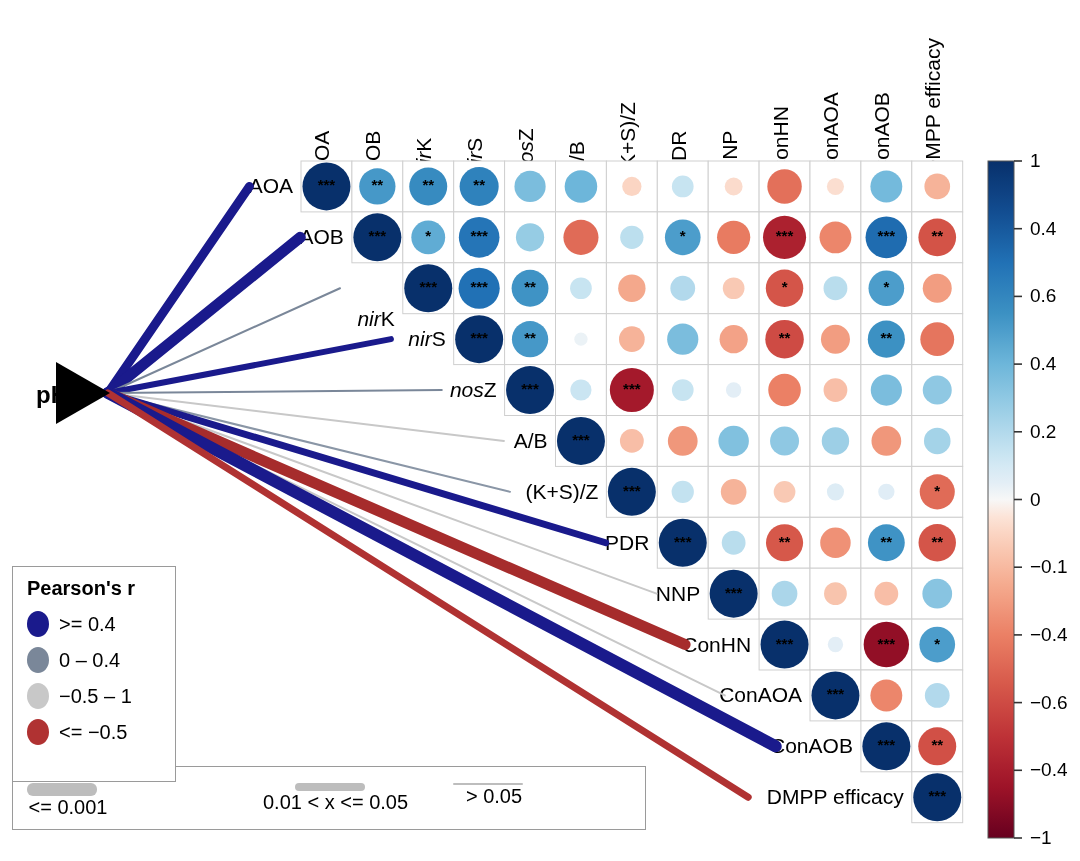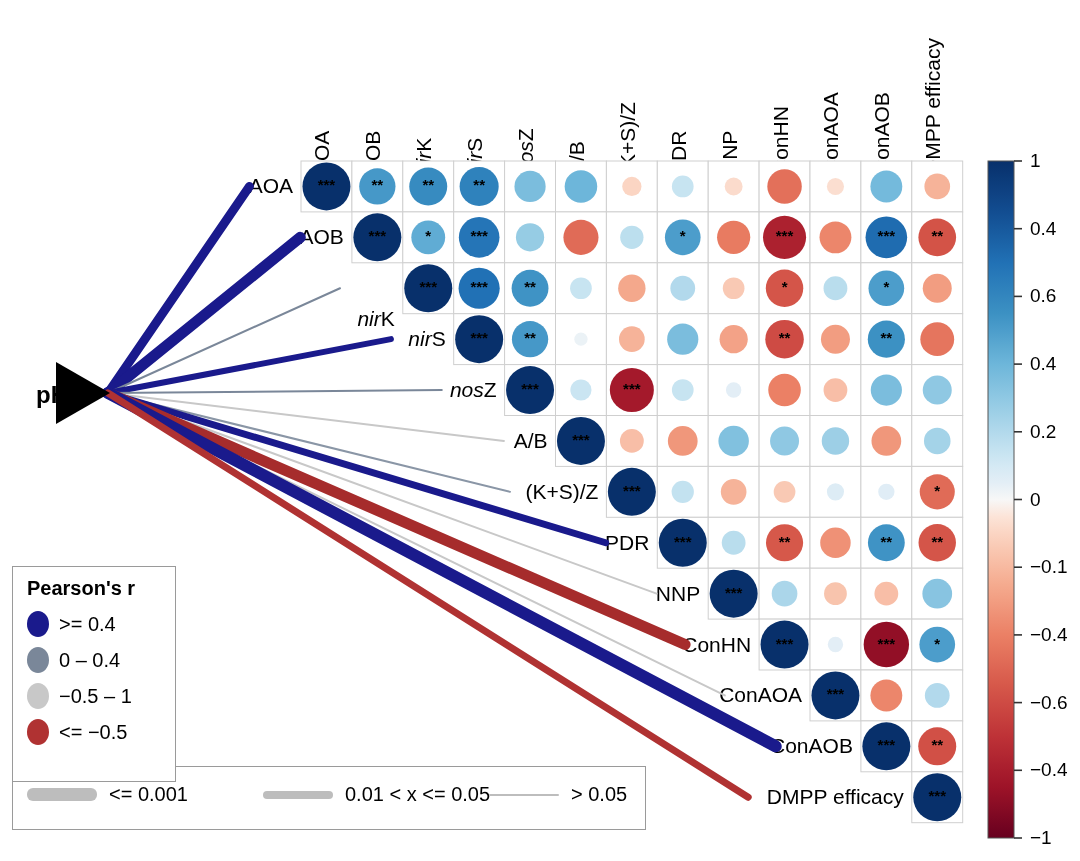--- a/index.html
+++ b/index.html
@@ -55,21 +55,21 @@
     left:12px;top:766px;width:632px;height:62px;
     border:1.4px solid #9a9a9a;background:#fff;
     z-index:5;
   }
   .leg-title{
     position:absolute;font-size:20px;font-weight:bold;white-space:nowrap;text-align:center;
   }
   .leg-row{position:absolute;display:flex;align-items:center;}
   .leg-dot{width:22px;height:26px;border-radius:50%;margin-right:10px;flex:0 0 auto;}
   .leg-txt{font-size:20px;white-space:nowrap;}
-  .pleg-item{position:absolute;display:flex;align-items:center;}
+  .pleg-item{position:absolute;display:flex;align-items:center;flex-direction:column;}
   .pleg-line{margin-right:12px;background:#bdbdbd;border-radius:6px;flex:0 0 auto;}
   .pleg-txt{font-size:20px;white-space:nowrap;}
 </style>
 </head>
 <body>
 
 <div id="root">
 
   <svg class="layer" id="net">
       <line x1="108" y1="393" x2="249.39999999999998" y2="186.45" stroke="#1a1a8c" stroke-width="9" stroke-linecap="round"></line>
@@ -447,20 +447,20 @@
     <div class="leg-title" style="left:14px;top:-36px;">P−value</div>
     <div id="legp-items">
         <div class="pleg-item" style="left: 14px; top: 16px;">
           <div class="pleg-line" style="width: 70px; height: 13px;"></div>
           <span class="pleg-txt">&lt;= 0.001</span>
         </div>
         <div class="pleg-item" style="left: 250px; top: 16px;">
           <div class="pleg-line" style="width: 70px; height: 8px;"></div>
           <span class="pleg-txt">0.01 &lt; x &lt;= 0.05</span>
         </div>
-        <div class="pleg-item" style="left: 440px; top: 16px; margin-left: 36px;">
+        <div class="pleg-item" style="left: 440px; top: 16px;">
           <div class="pleg-line" style="width: 70px; height: 2px;"></div>
           <span class="pleg-txt">&gt; 0.05</span>
         </div>
       </div>
   </div>
 
 </div>
 
 </body></html>

